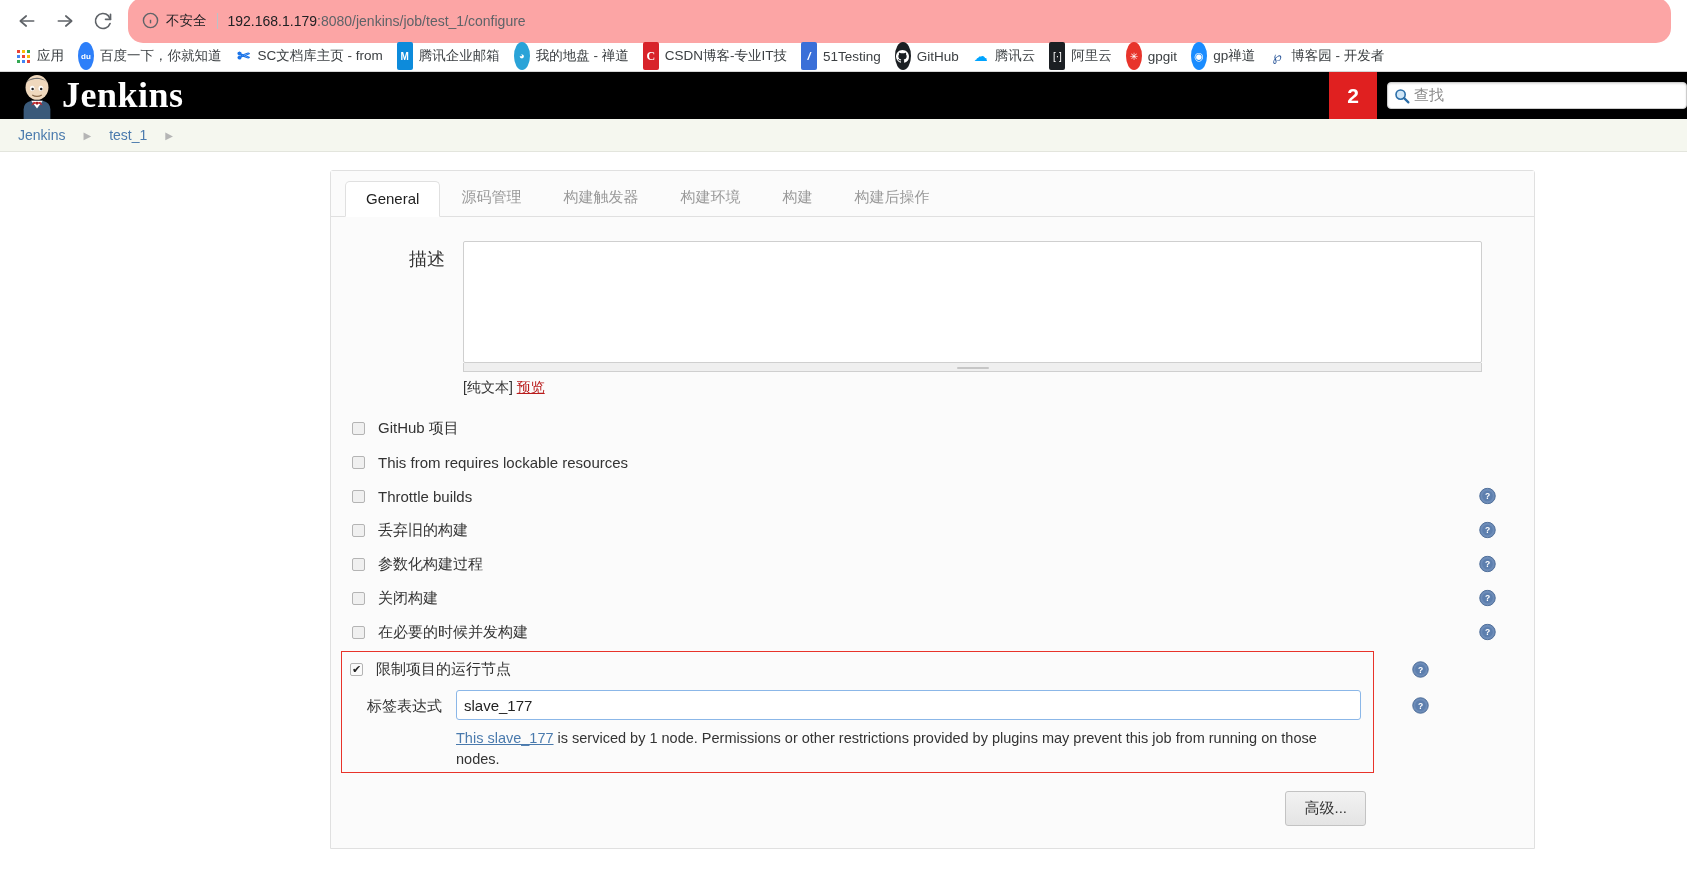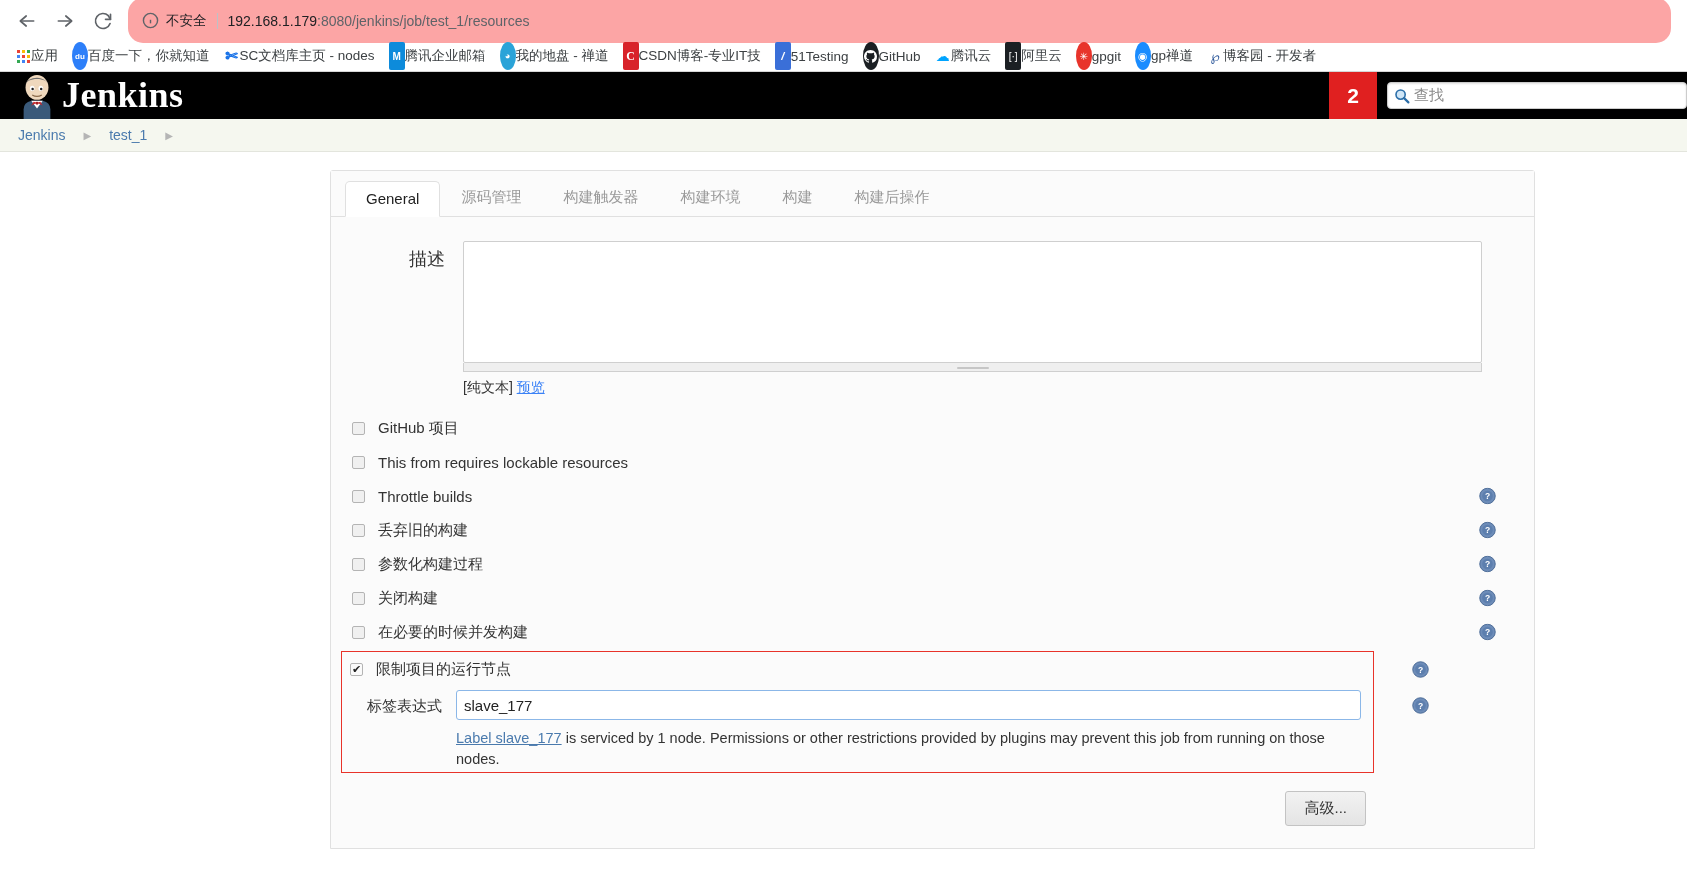--- a/index.html
+++ b/index.html
@@ -88,20 +88,21 @@
     align-items: center;
     height: 26px;
     padding: 0 7px;
     border-radius: 4px;
     flex: none;
     cursor: pointer;
     max-width: 210px;
   }
   .bm-icon {
     width: 16px; height: 28px;
+    margin-right: 6px;
     flex: none;
     display: flex; align-items: center; justify-content: center;
     font-size: 11px;
     border-radius: 2px;
     overflow: hidden;
   }
   .bm-label {
     font-size: 13.5px;
     color: #3c4043;
     white-space: nowrap;
@@ -314,21 +315,21 @@
     width: 32px; height: 2px;
     background: #c6c6c6;
     border-radius: 1px;
   }
   #desc-meta {
     margin-top: 7px;
     font-size: 14px;
     color: #333;
   }
   #desc-meta a {
-    color: #3b82f6;
+    color: #b91c1c;
     text-decoration: underline;
     cursor: pointer;
     font-family: Liberation Serif, serif;
   }
 
   
   .cb-list { margin-top: 14px; }
   .cb-row {
     display: flex;
     align-items: center;
@@ -479,21 +480,21 @@
     </div>
 
     <div id="omnibox">
       <svg id="security-icon" viewBox="0 0 24 24" fill="none" stroke="currentColor" stroke-width="2">
         <circle cx="12" cy="12" r="10"></circle>
         <line x1="12" y1="16" x2="12" y2="11"></line>
         <line x1="12" y1="8" x2="12.01" y2="8"></line>
       </svg>
       <span id="security-text">不安全</span>
       <span id="omnibox-divider"></span>
-      <span id="url-text"><span>192.168.1.179</span><span class="u-dim">:8080/jenkins/job/test_1/resources</span></span>
+      <span id="url-text"><span>192.168.1.179</span><span class="u-dim">:8080/jenkins/job/test_1/configure</span></span>
     </div>
   </div>
 
   <div id="bookmarks-row">
     <div class="bm">
       <span class="bm-icon">
         <span class="apps-grid">
           <i style="background:#ea4335"></i>
             <i style="background:#fbbc05"></i>
             <i style="background:#34a853"></i>
@@ -508,21 +509,21 @@
       <span class="bm-label">应用</span>
     </div>
 
     <div class="bm">
       <span class="bm-icon ic-baidu">du</span>
       <span class="bm-label">百度一下，你就知道</span>
     </div>
 
     <div class="bm">
       <span class="bm-icon ic-sc">✄</span>
-      <span class="bm-label">SC文档库主页 - nodes</span>
+      <span class="bm-label">SC文档库主页 - from</span>
     </div>
 
     <div class="bm">
       <span class="bm-icon ic-tx">M</span>
       <span class="bm-label">腾讯企业邮箱</span>
     </div>
 
     <div class="bm">
       <span class="bm-icon ic-zen">◕</span>
       <span class="bm-label">我的地盘 - 禅道</span>
@@ -724,21 +725,21 @@
             <circle cx="9" cy="9" r="5.6" fill="#5d7fae"></circle>
             <text x="9" y="12.6" font-size="9" font-weight="bold" fill="#ffffff" text-anchor="middle" font-family="Liberation Sans, sans-serif">?</text>
           </svg>
         </div>
 
         <div id="label-expr-row">
           <div id="label-expr-label">标签表达式</div>
           <div id="label-expr-field">
             <input id="label-expr-input" type="text" value="slave_177" style="">
             <div id="label-help">
-              <a>Label slave_177</a><span> is serviced by 1 node. Permissions or other restrictions provided by plugins may prevent this job from running on those nodes.</span>
+              <a>This slave_177</a><span> is serviced by 1 node. Permissions or other restrictions provided by plugins may prevent this job from running on those nodes.</span>
             </div>
           </div>
           <svg class="block-help" style="top:45px;" viewBox="0 0 18 18">
             <circle cx="9" cy="9" r="8.2" fill="#6d8cb8" stroke="#4a6a96" stroke-width="1"></circle>
             <circle cx="9" cy="9" r="5.6" fill="#5d7fae"></circle>
             <text x="9" y="12.6" font-size="9" font-weight="bold" fill="#ffffff" text-anchor="middle" font-family="Liberation Sans, sans-serif">?</text>
           </svg>
         </div>
       </div>
 

